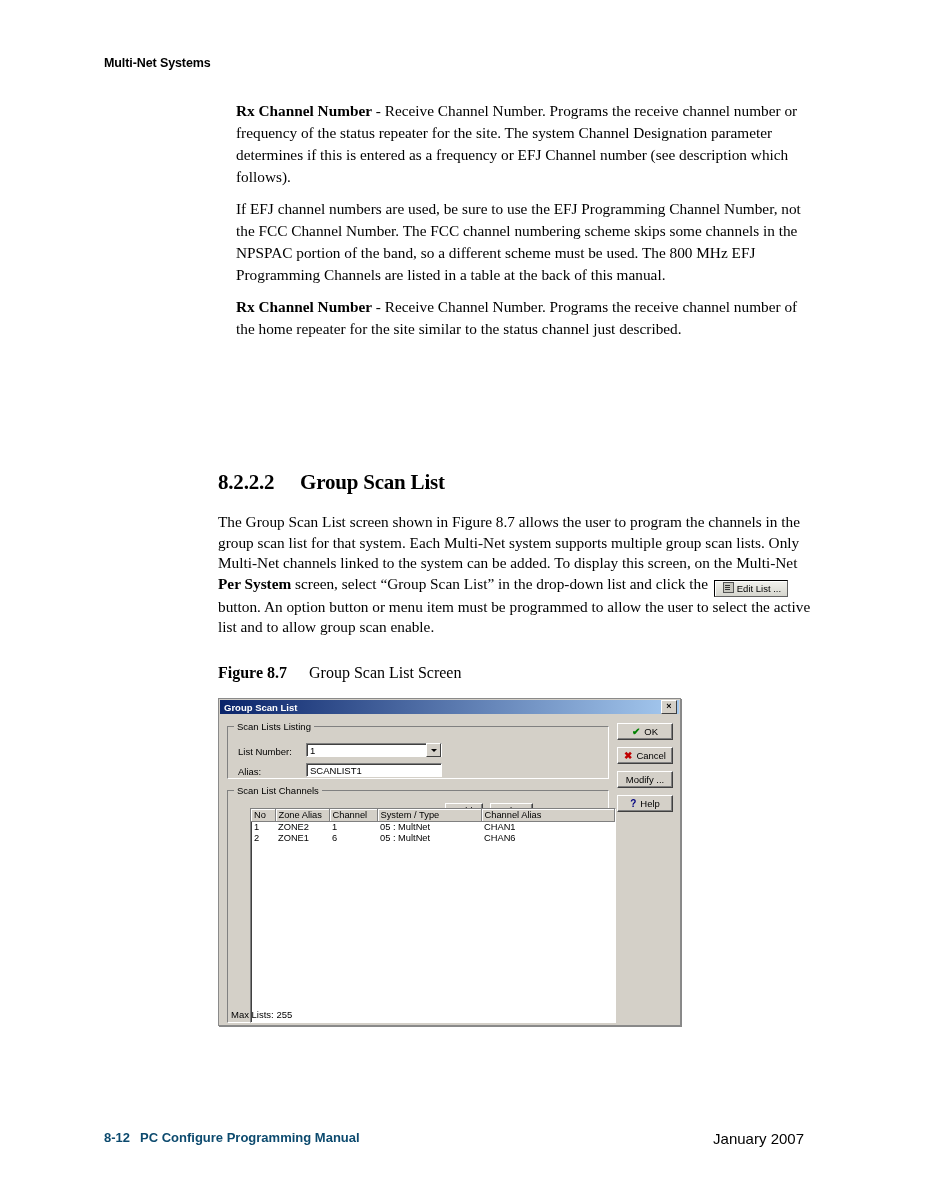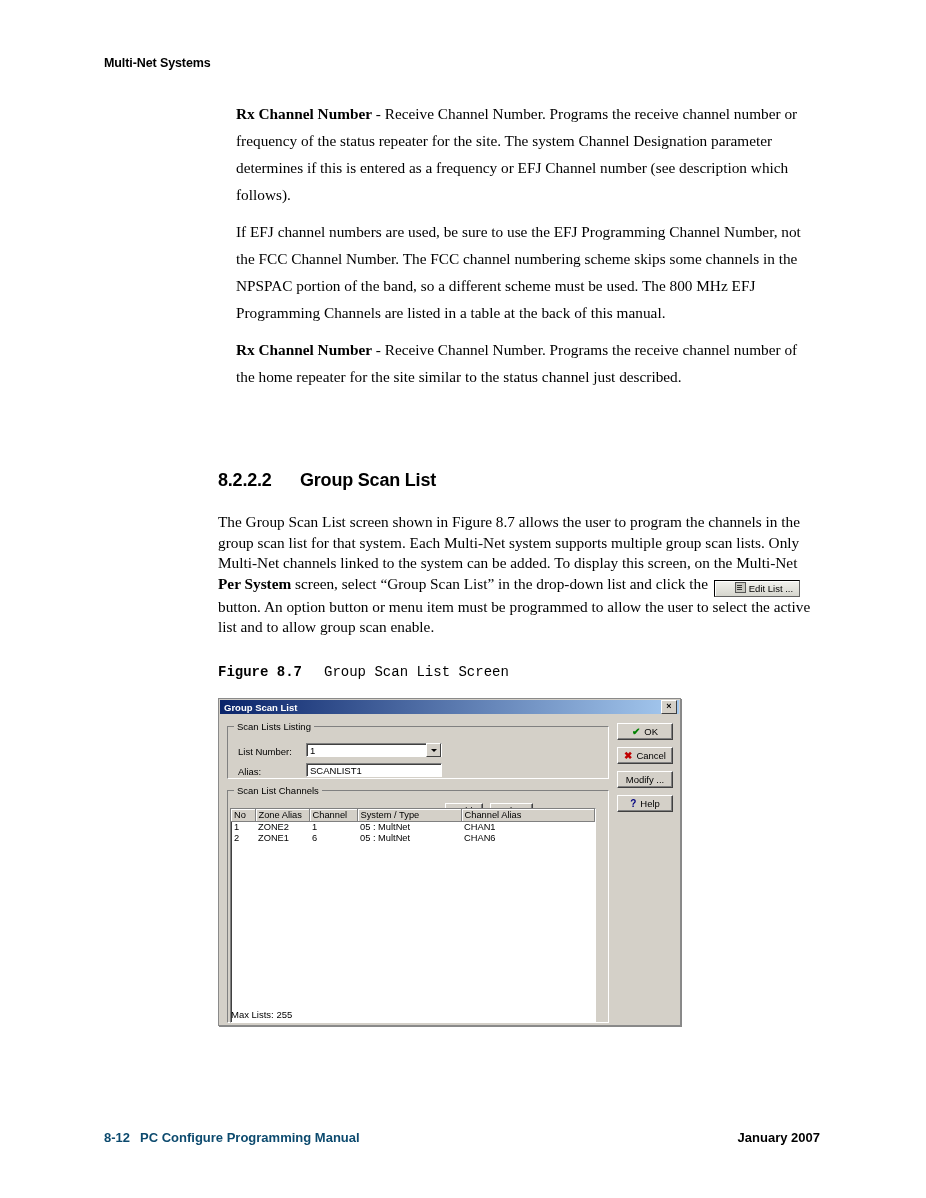--- a/index.html
+++ b/index.html
@@ -39,62 +39,62 @@
     position: absolute;
     left: 218px;
     top: 100px;
     width: 600px;
   }
 
   p.indent {
     margin: 0 0 10px 0;
     padding-left: 18px;
     font-size: 15.3px;
-    line-height: 27px;
+    line-height: 22px;
     text-align: left;
   }
 
   b.run-in {
     font-weight: bold;
   }
 
   .subhead {
     margin: 14px 0 6px 0;
     font-size: 15.6px;
     font-weight: bold;
   }
 
   
   .sec-head {
     position: absolute;
     left: 218px;
     top: 470px;
     width: 600px;
-    font-family: Liberation Sans, sans-serif;
-    font-weight: bold;
-    font-size: 18px;
+    font-family: Liberation Serif, serif;
+    font-weight: bold;
+    font-size: 21px;
     letter-spacing: -0.2px;
   }
   .sec-head .num { display: inline-block; width: 82px; }
 
   .sec-body {
     position: absolute;
     left: 218px;
     top: 512px;
     width: 600px;
     font-size: 15.3px;
     line-height: 20.6px;
   }
   .sec-body p { margin: 0; }
 
   .inline-btn {
     display: inline-block;
     vertical-align: -3px;
     margin: 0 2px;
-    padding: 1px 6px 2px 20px;
+    padding: 1px 6px 2px 8px;
     border: 1px solid #000000;
     border-right-color: #606060;
     border-bottom-color: #606060;
     background: linear-gradient(#f2f2ee, #d6d6ce);
     font-family: "Liberation Sans", sans-serif;
     font-size: 9.5px;
     line-height: 11px;
     color: #000;
     box-shadow: inset 1px 1px 0 #ffffff;
   }
@@ -115,22 +115,22 @@
     width: 5px; height: 1px;
     background: #333;
     box-shadow: 0 2px 0 #333, 0 4px 0 #333;
   }
 
   
   .fig-cap {
     position: absolute;
     left: 218px;
     top: 664px;
-    font-family: Liberation Mono, monospace;
-    font-size: 14px;
+    font-family: Liberation Serif, serif;
+    font-size: 16px;
   }
   .fig-cap .lbl { font-weight: bold; }
   .fig-cap .txt { margin-left: 22px; }
 
   
   .dialog {
     position: absolute;
     left: 218px;
     top: 698px;
     width: 461px;
@@ -275,21 +275,21 @@
     box-sizing: border-box;
   }
   .side-btn .mark { font-size: 10px; line-height: 10px; font-weight: bold; }
   .mark.ok { color: #008000; }
   .mark.cancel { color: #c00000; }
   .mark.help { color: #000080; font-weight: bold; }
 
   
   .grid {
     position: absolute;
-    left: 2px;
+    left: 22px;
     top: 12px;
     width: 366px;
     height: 215px;
     background: #ffffff;
     border: 1px solid #808080;
     border-right-color: #ffffff;
     border-bottom-color: #ffffff;
     box-shadow: inset 1px 1px 0 #404040;
     box-sizing: border-box;
     overflow: hidden;
@@ -333,25 +333,25 @@
     left: 104px;
     top: 1130px;
     font-family: "Liberation Sans", sans-serif;
     font-weight: bold;
     font-size: 13px;
     color: #0c4a6e;
   }
   .footer-left .pg { margin-right: 10px; }
   .footer-right {
     position: absolute;
-    right: 106px;
+    right: 122px;
     top: 1130px;
     font-family: "Liberation Sans", sans-serif;
-    font-weight: bold;
-    font-size: 13px;
+    font-weight: normal;
+    font-size: 15px;
   }
 </style>
 </head>
 <body>
 
 <div class="page">
 
   <div class="running-head">Multi-Net Systems</div>
 
   <div class="body-col">

